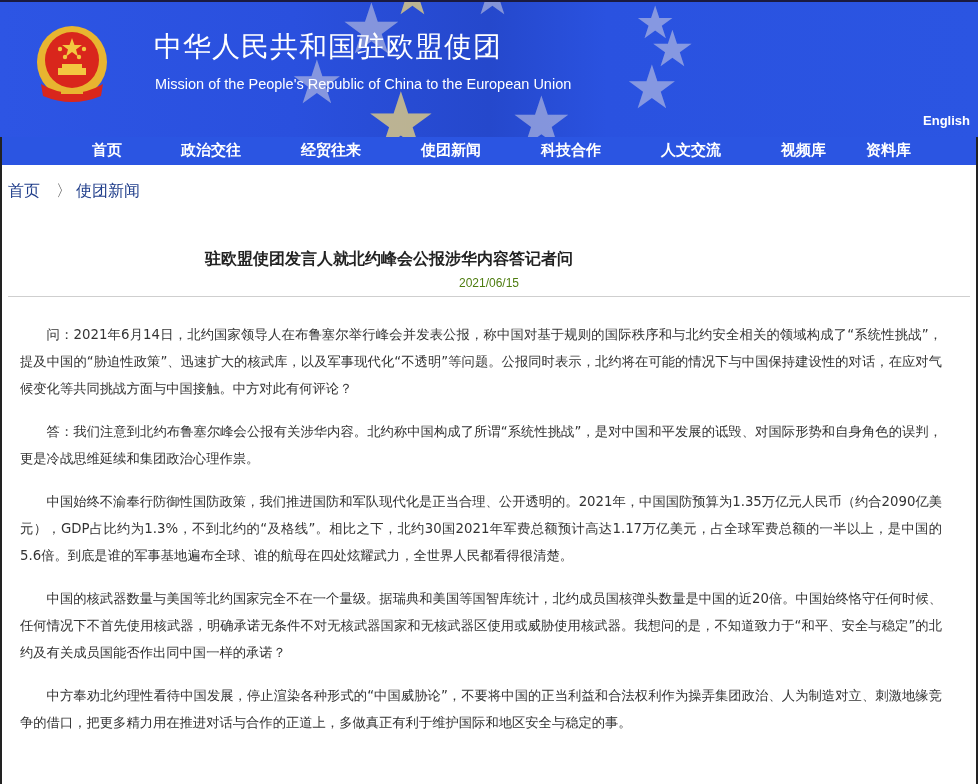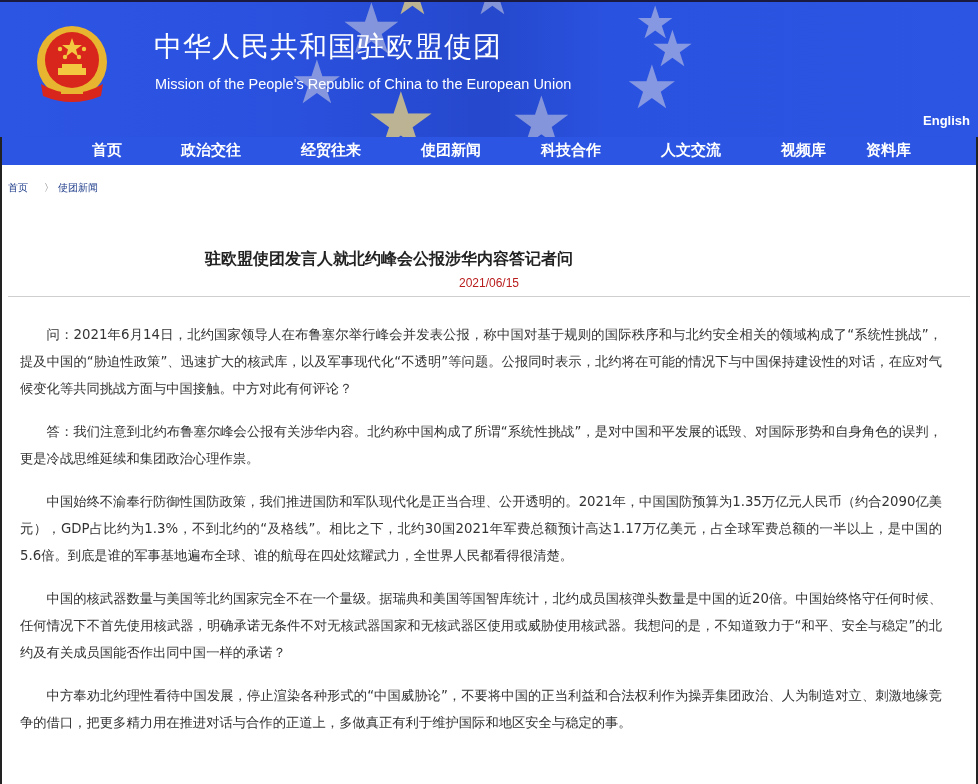--- a/index.html
+++ b/index.html
@@ -16,27 +16,27 @@
   .site-title { position: absolute; left: 154px; top: 26px; color: #ffffff; font-size: 28px;
                 letter-spacing: 1px; font-family: "DejaVu Sans", sans-serif; white-space: nowrap; }
   .site-subtitle { position: absolute; left: 155px; top: 74px; color: #ffffff; font-size: 14.5px;
                    font-family: "Liberation Sans", sans-serif; white-space: nowrap; text-align: center; }
   .lang-link { position: absolute; right: 8px; top: 111px; color: #ffffff; font-weight: bold;
                font-size: 13px; font-family: "Liberation Sans", sans-serif; text-decoration: none; }
   .nav { position: absolute; left: 0; top: 137px; width: 978px; height: 28px; background: #2b55e2;
          border-left: 2px solid #222; border-right: 2px solid #222; box-sizing: border-box; }
   .nav-item { position: absolute; top: 4px; color: #ffffff; font-weight: bold; font-size: 15px;
               white-space: nowrap; cursor: pointer; }
-  .breadcrumb { position: absolute; left: 8px; top: 181px; font-size: 10px; color: #1f3d8a; }
+  .breadcrumb { position: absolute; left: 8px; top: 181px; font-size: 16px; color: #1f3d8a; }
   .breadcrumb span { margin-right: 4px; }
   .crumb-sep { color: #555; margin: 0 12px; }
   .article-title { position: absolute; left: 0; width: 778px; top: 249px; text-align: center;
                    font-size: 16px; font-weight: bold; color: #222; }
   .article-date { position: absolute; left: 0; width: 978px; top: 276px; text-align: center;
-                  font-size: 12px; color: #b91c1c; font-family: "Liberation Sans", sans-serif; }
+                  font-size: 12px; color: #4d7c0f; font-family: "Liberation Sans", sans-serif; }
   .divider { position: absolute; left: 8px; width: 962px; top: 296px; height: 1px; background: #cfcfcf; }
   .content { position: absolute; left: 20px; top: 321px; width: 930px; }
   .para { margin: 0 8px 16px 0; font-size: 13.3px; line-height: 27px; color: #333;
           text-indent: 2em; text-align: justify; }
 </style>
 </head>
 <body>
 
 <div class="frame"></div>
 

